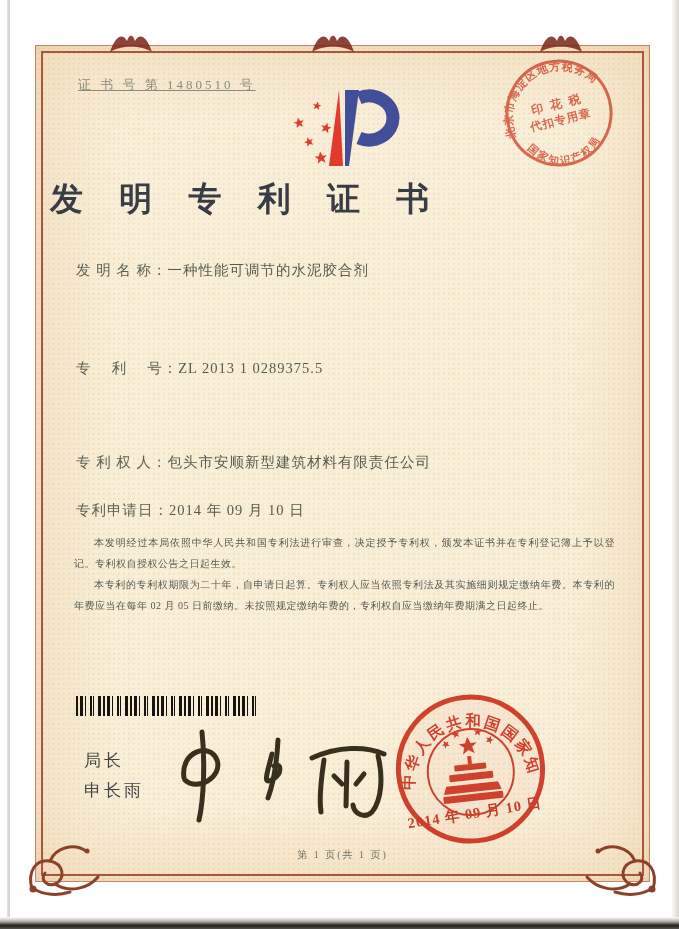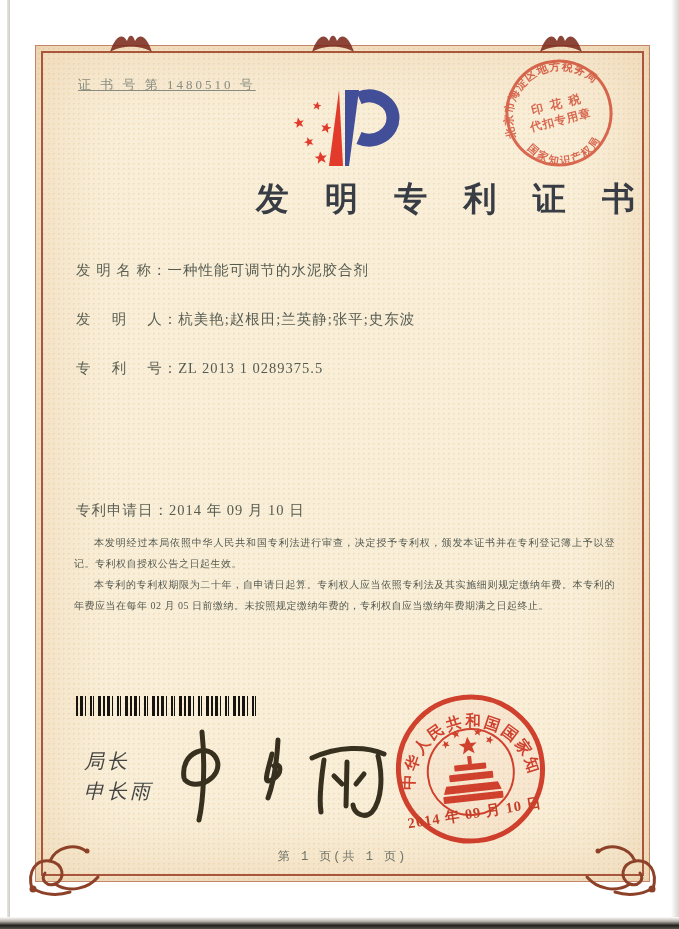--- a/index.html
+++ b/index.html
@@ -30,49 +30,49 @@
   .floral{position:absolute;width:82px;height:62px;bottom:-16px;}
   .floral.right{transform:scaleX(-1);}
   
   .cert-no{position:absolute;left:42px;top:30px;font-size:13px;letter-spacing:3px;color:#888c80;text-decoration:underline;}
   
   .logo{position:absolute;left:243px;top:30px;width:130px;height:100px;}
   
   .stamp-wrap{position:absolute;left:458px;top:2px;width:130px;height:130px;
     transform:rotate(-14deg);opacity:.82;mix-blend-mode:multiply;}
   
-  .title{position:absolute;left:0;right:0;top:131px;text-align:right;
+  .title{position:absolute;left:0;right:0;top:131px;text-align:left;
     font-size:33px;letter-spacing:14px;color:#383c44;font-weight:bold;text-indent:14px;}
   
   .row{position:absolute;left:40px;right:30px;font-size:14.5px;color:#5c6054;letter-spacing:1px;white-space:nowrap;}
   .row .f-label{color:#5c6054;}
   .row .f-value{color:#565b50;}
   
   .paras{position:absolute;left:38px;right:34px;top:486px;
     font-size:10px;line-height:21px;color:#555a50;text-align:justify;}
   .paras p{margin:0;text-indent:2em;letter-spacing:.5px;}
   
   .barcode{position:absolute;left:40px;top:650px;width:180px;height:20px;
     background:repeating-linear-gradient(90deg,
       #17130e 0 2px,rgba(0,0,0,0) 2px 4px,
       #17130e 4px 7px,rgba(0,0,0,0) 7px 9px,
       #17130e 9px 10px,rgba(0,0,0,0) 10px 14px,
       #17130e 14px 16px,rgba(0,0,0,0) 16px 17px,
       #17130e 17px 18px,rgba(0,0,0,0) 18px 22px,
       #17130e 22px 25px,rgba(0,0,0,0) 25px 27px);}
   
-  .signer{position:absolute;left:48px;top:700px;font-size:20px;line-height:30px;
-    color:#454545;letter-spacing:3px;font-family:"Liberation Sans","DejaVu Sans",sans-serif;font-style:italic;}
+  .signer{position:absolute;left:48px;top:700px;font-size:17px;line-height:30px;
+    color:#454545;letter-spacing:3px;font-family:"Liberation Sans","DejaVu Sans",sans-serif;}
   .signature{position:absolute;left:118px;top:672px;width:240px;height:115px;}
   
   .seal-wrap{position:absolute;left:345px;top:638px;width:180px;height:180px;
     transform:rotate(-6deg);opacity:.93;mix-blend-mode:multiply;}
   
   .footer{position:absolute;left:0;right:0;top:802px;text-align:center;
-    font-size:12px;color:#6e7266;letter-spacing:2px;font-family:Liberation Mono, monospace;}
+    font-size:10px;color:#6e7266;letter-spacing:2px;}
 </style>
 </head>
 <body>
 
 <div class="cert">
   <div class="inner-frame"></div>
 
   <svg class="orn-top" style="left:72px" viewBox="0 0 46 22">
     <path d="M2,22 C7,7 14,2 19,11 C21,4 25,4 27,11 C32,2 39,7 44,22 C33,15 13,15 2,22 Z" fill="#7c2a1d" opacity=".88"></path>
   </svg>
@@ -138,25 +138,25 @@
         <textPath href="#stArcBot" startOffset="4">国家知识产权局</textPath>
       </text>
     </svg>
   </div>
 
   <div class="title">发 明 专 利 证 书</div>
 
   <div class="row" style="top:215px">
     <span class="f-label">发 明 名 称：</span><span class="f-value">一种性能可调节的水泥胶合剂</span>
   </div>
-  <div class="row" style="top:264px">
-    <span class="f-label">发　 明　 人：</span><span class="f-value">杭美艳;赵根田;兰英静;张平;史东波</span>
-  </div>
   <div class="row" style="top:313px">
     <span class="f-label">专　 利　 号：</span><span class="f-value">ZL 2013 1 0289375.5</span>
+  </div>
+  <div class="row" style="top:407px">
+    <span class="f-label">专 利 权 人：</span><span class="f-value">包头市安顺新型建筑材料有限责任公司</span>
   </div>
   <div class="row" style="top:455px">
     <span class="f-label">专利申请日：</span><span class="f-value">2014 年 09 月 10 日</span>
   </div>
 
   <div class="paras">
     <p>本发明经过本局依照中华人民共和国专利法进行审查，决定授予专利权，颁发本证书并在专利登记簿上予以登记。专利权自授权公告之日起生效。</p>
     <p>本专利的专利权期限为二十年，自申请日起算。专利权人应当依照专利法及其实施细则规定缴纳年费。本专利的年费应当在每年 02 月 05 日前缴纳。未按照规定缴纳年费的，专利权自应当缴纳年费期满之日起终止。</p>
   </div>
 

